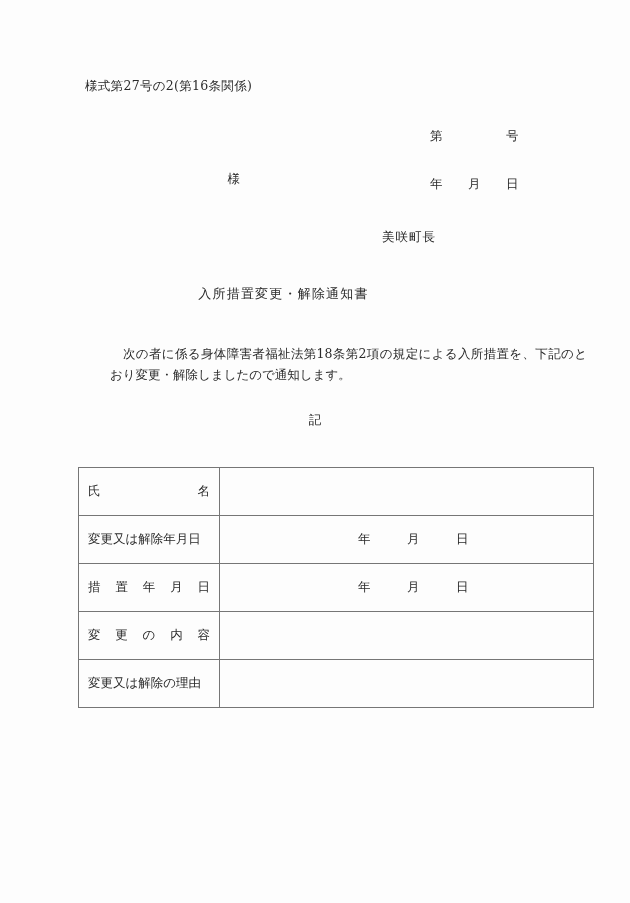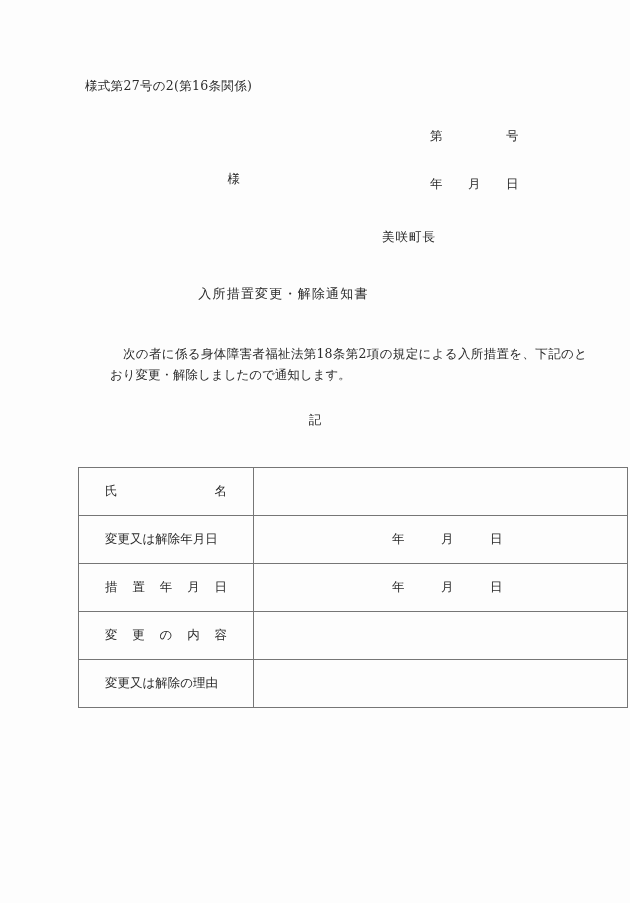--- a/index.html
+++ b/index.html
@@ -123,21 +123,21 @@
   }
   .form-table td {
     border: 1px solid #767676;
     height: 47px;
     padding: 0;
     vertical-align: middle;
     font-size: 12.5px;
   }
   .form-table td.label-cell {
     width: 122px;
-    padding: 0 26px;
+    padding: 0 9px;
   }
   .form-table td.value-cell {
     width: 353px;
     padding: 0 10px;
   }
   
   .lbl {
     display: block;
     width: 100%;
     text-align: justify;

